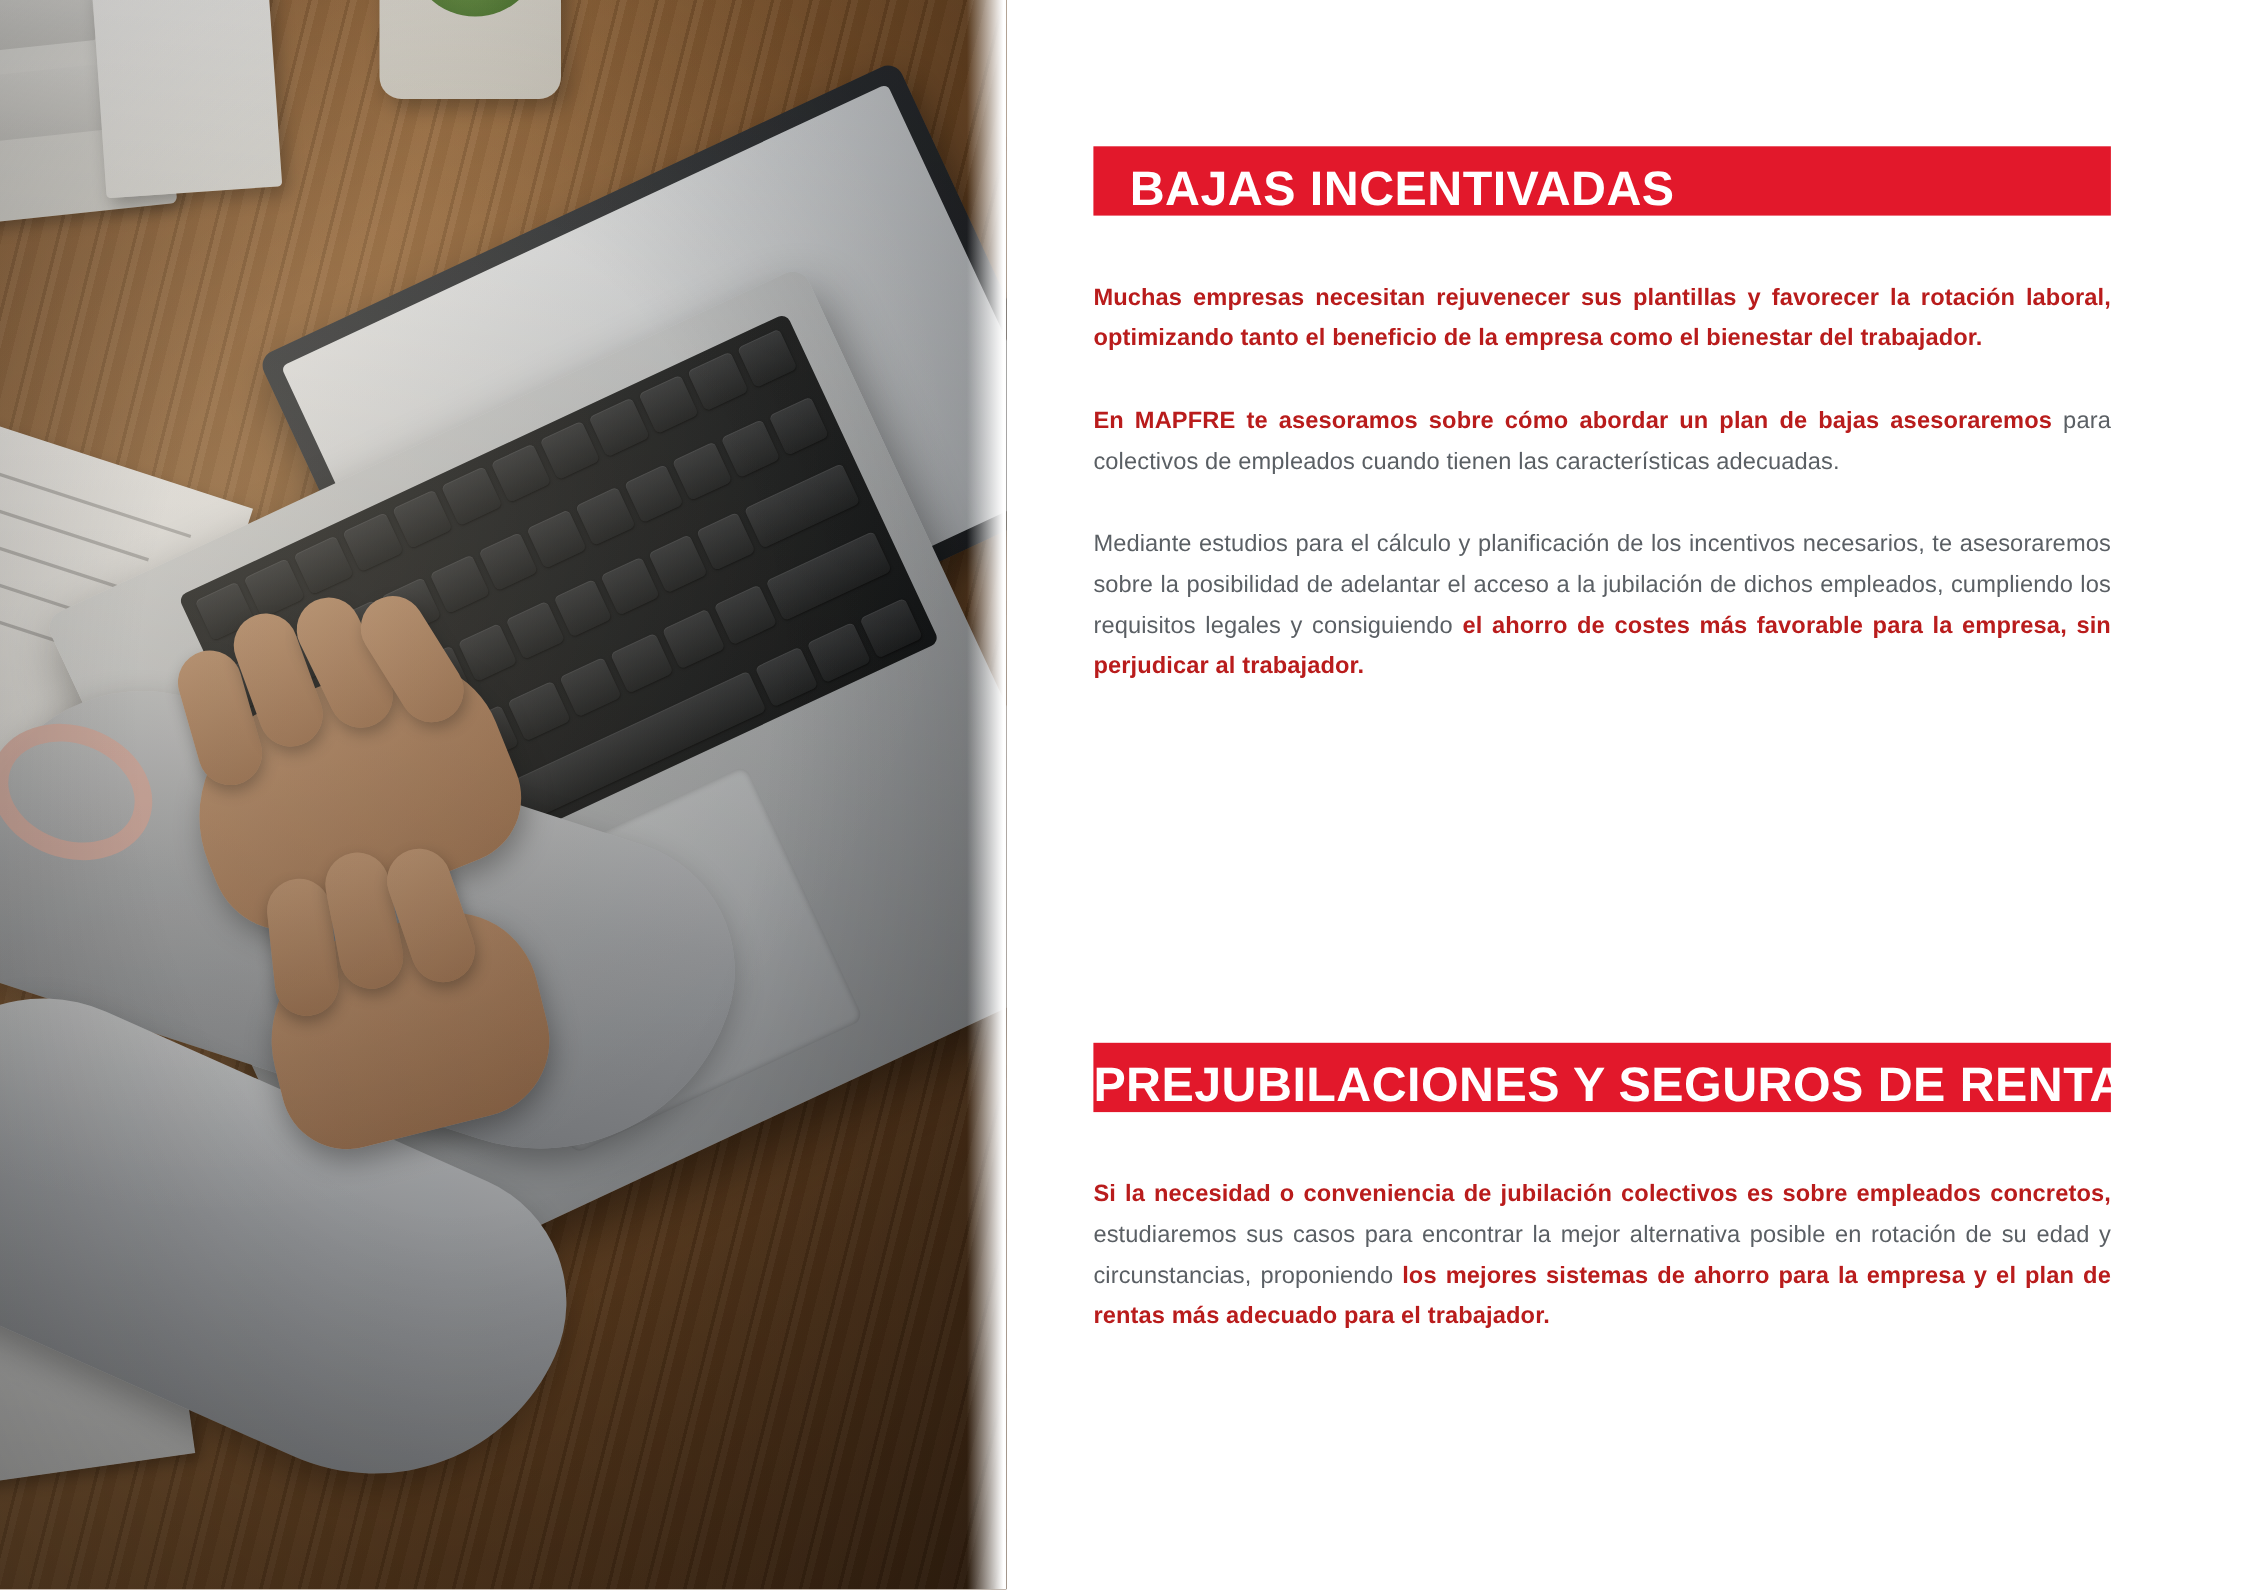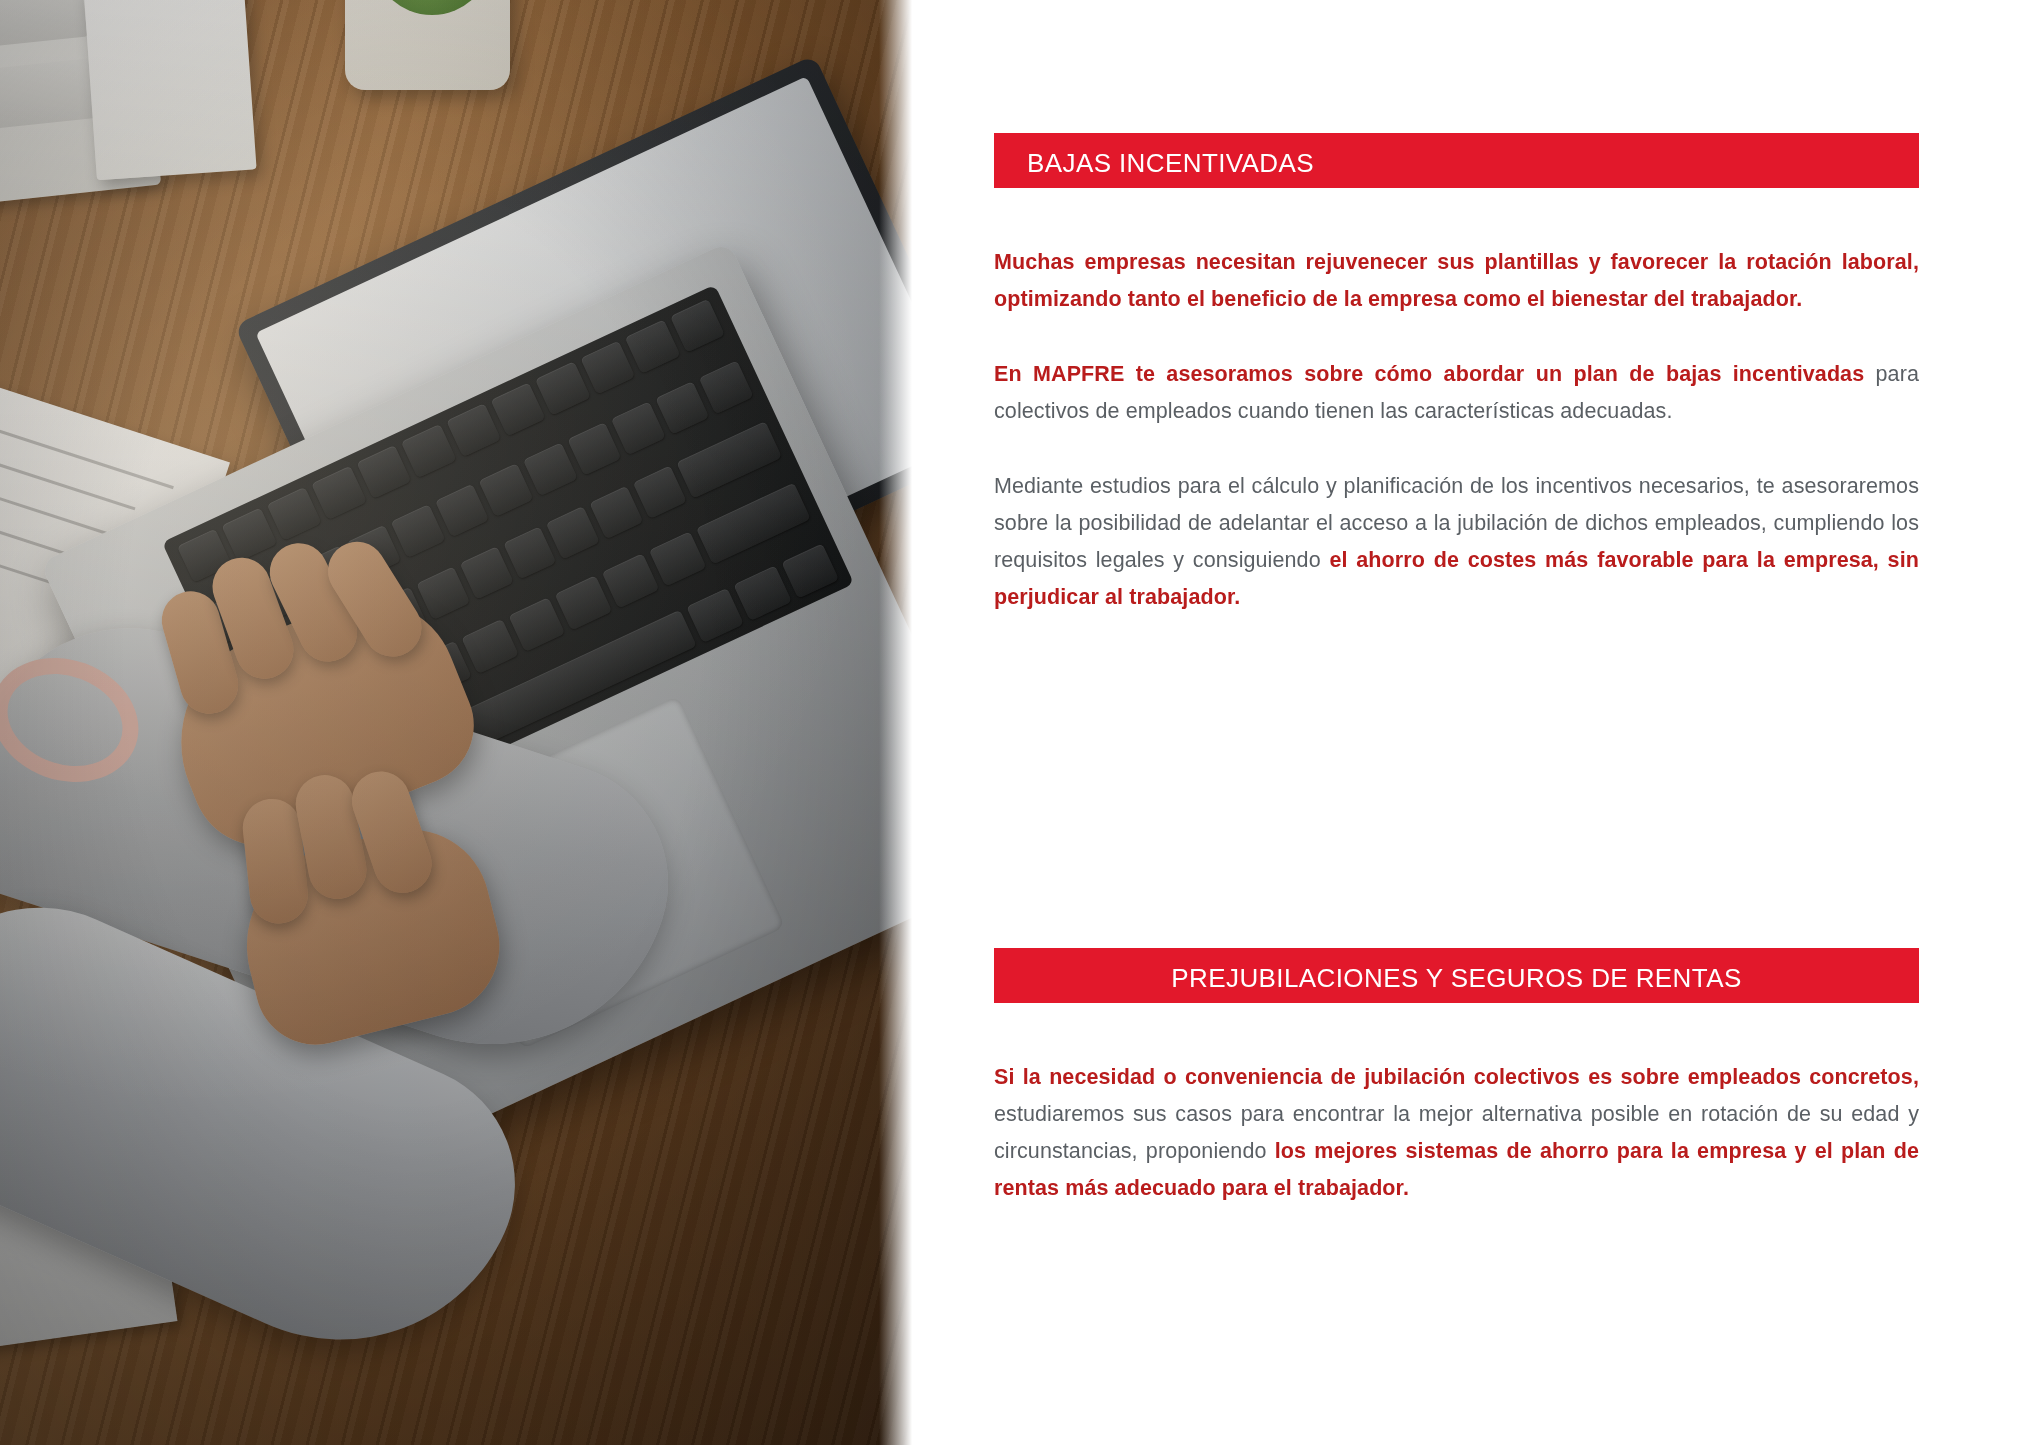--- a/index.html
+++ b/index.html
@@ -239,25 +239,25 @@
     position:relative;
     padding:0;
   }
   .section { position:absolute; left:79px; width:925px; }
   .sec-bajas { top:133px; }
   .sec-preju  { top:948px; }
 
   .band {
     background:#e2182b;
     color:#ffffff;
-    font-weight:normal;
-    font-size:26px;
+    font-weight:bold;
+    font-size:44px;
     letter-spacing:0.4px;
     line-height:1;
-    padding:17px 0 12px 33px;
+    padding:17px 0 2px 33px;
     white-space:nowrap;
   }
   .band.center { text-align:center; padding-left:0; padding-right:0; }
 
   .para {
     font-size:21.5px;
     line-height:1.72;
     color:#3c4043;
     margin-top:38px;
     text-align:justify;
@@ -382,21 +382,21 @@
   <div class="content">
 
     <section class="section sec-bajas">
       <div class="band">BAJAS INCENTIVADAS</div>
 
       <p class="para first">
         <b>Muchas empresas necesitan rejuvenecer sus plantillas y favorecer la rotación laboral, optimizando tanto el beneficio de la empresa como el bienestar del trabajador.</b>
       </p>
 
       <p class="para">
-        <b>En MAPFRE te asesoramos sobre cómo abordar un plan de bajas incentivadas </b><span class="light">para colectivos de empleados cuando tienen las características adecuadas.</span>
+        <b>En MAPFRE te asesoramos sobre cómo abordar un plan de bajas asesoraremos </b><span class="light">para colectivos de empleados cuando tienen las características adecuadas.</span>
       </p>
 
       <p class="para">
         <span class="light">Mediante estudios para el cálculo y planificación de los incentivos necesarios, te asesoraremos sobre la posibilidad de adelantar el acceso a la jubilación de dichos empleados, cumpliendo los requisitos legales y consiguiendo </span><b>el ahorro de costes más favorable para la empresa, sin perjudicar al trabajador.</b>
       </p>
     </section>
 
     <section class="section sec-preju">
       <div class="band center">PREJUBILACIONES Y SEGUROS DE RENTAS</div>
 

